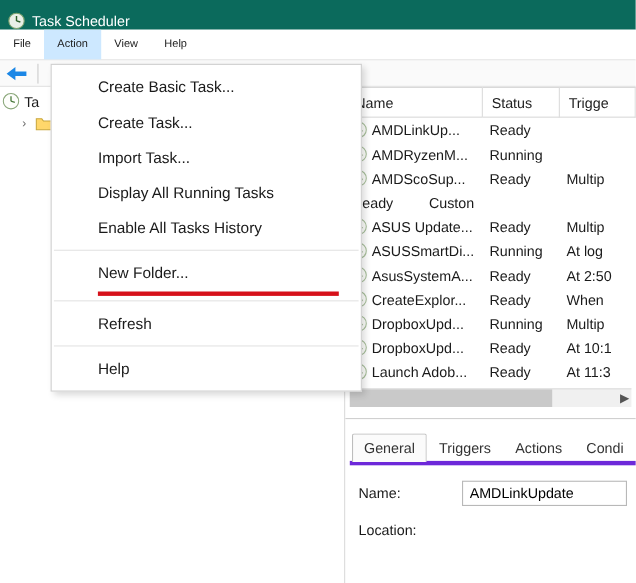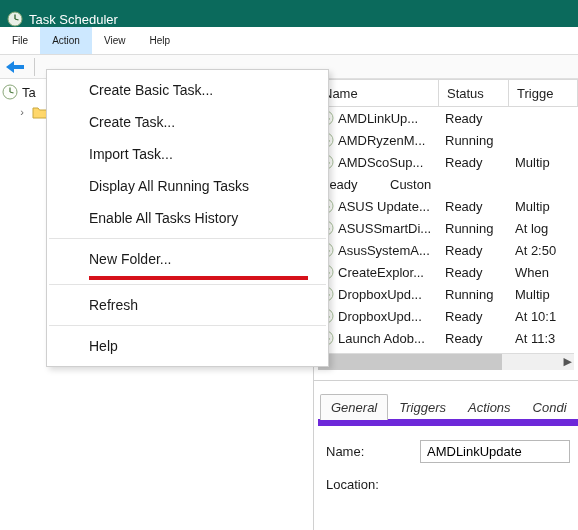--- a/index.html
+++ b/index.html
@@ -134,24 +134,23 @@
   }
   
   .detail {
     margin-top:10px;
     border-top:1px solid #d0d0d0;
     padding:6px 0 0 4px;
   }
   .tabs {
     display:flex;
     gap:0;
-    border-bottom:7px solid #6d28d9;
+    border-bottom:4px solid #6d28d9;
     padding-left:2px;
     padding-top:6px;
-    font-style:italic;
   }
   .tab {
     padding:5px 10px;
     font-size:13px;
     border:1px solid transparent;
     border-bottom:none;
     position:relative;
     top:1px;
     cursor:default;
     color:#333;
@@ -165,21 +164,21 @@
   .detail-body { padding:14px 8px; }
   .drow { display:flex; align-items:center; margin-bottom:14px; }
   .dlabel { width:94px; font-size:13px; }
   .dfield {
     border:1px solid #b8b8b8; height:23px; padding:2px 6px;
     font:inherit; width:150px; background:#fff;
   }
   
   .dropdown {
     position:absolute;
-    left:46px; top:69px;
+    left:46px; top:58px;
     width:283px;
     background:#fff;
     border:1px solid #cfcfcf;
     box-shadow: 3px 3px 6px rgba(0,0,0,0.15);
     z-index:50;
     padding:4px 0;
   }
   .dd-item {
     height:32px;
     display:flex; align-items:center;

